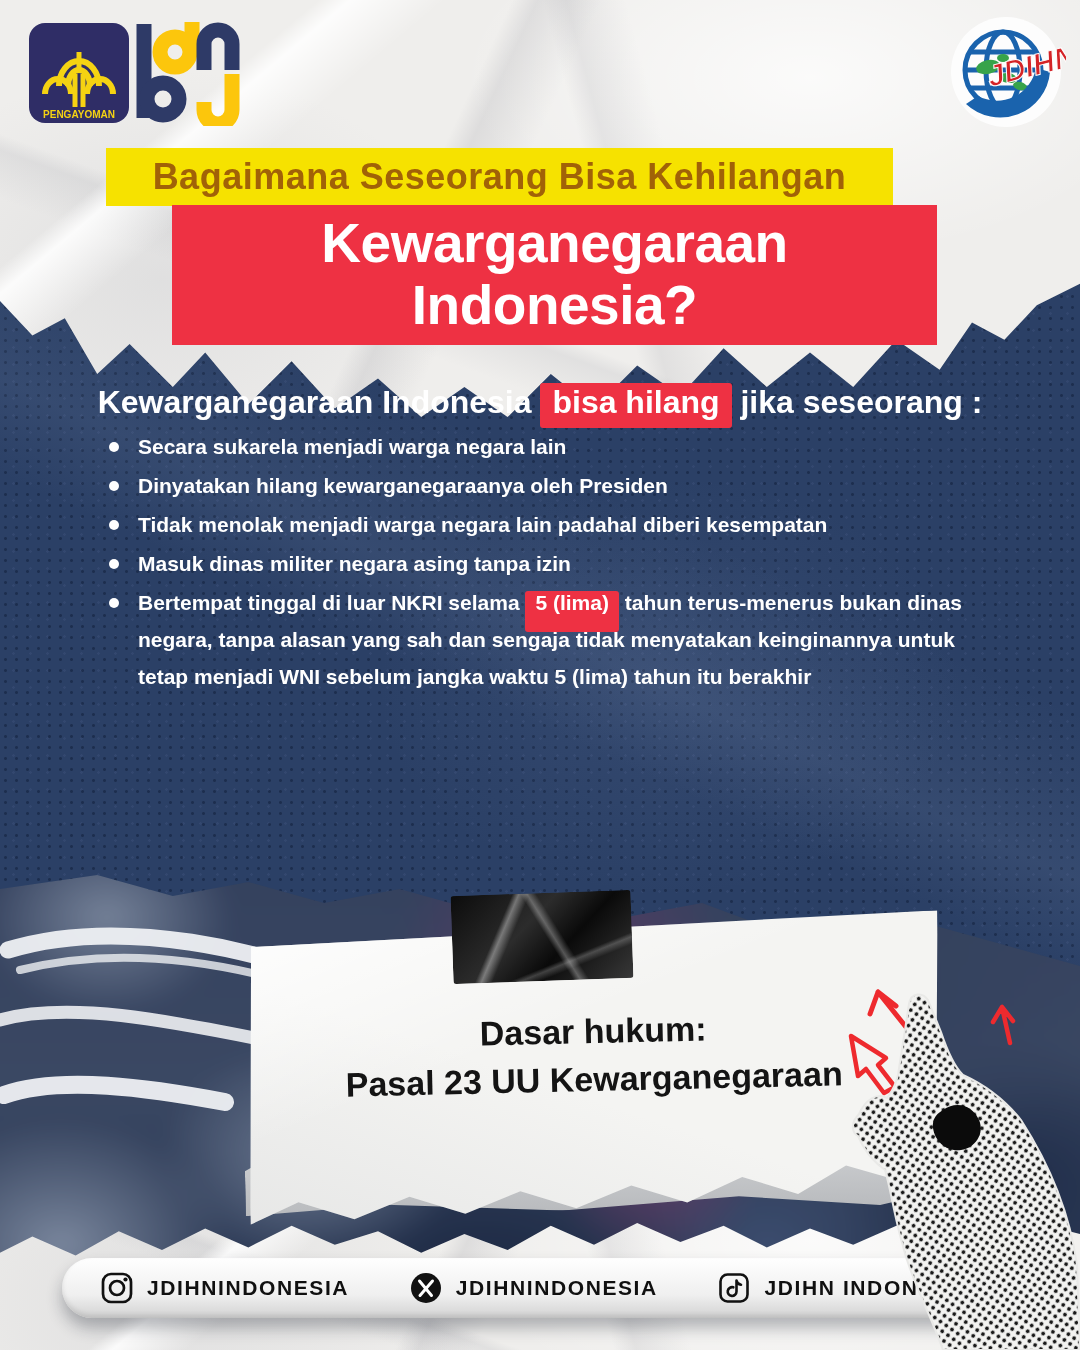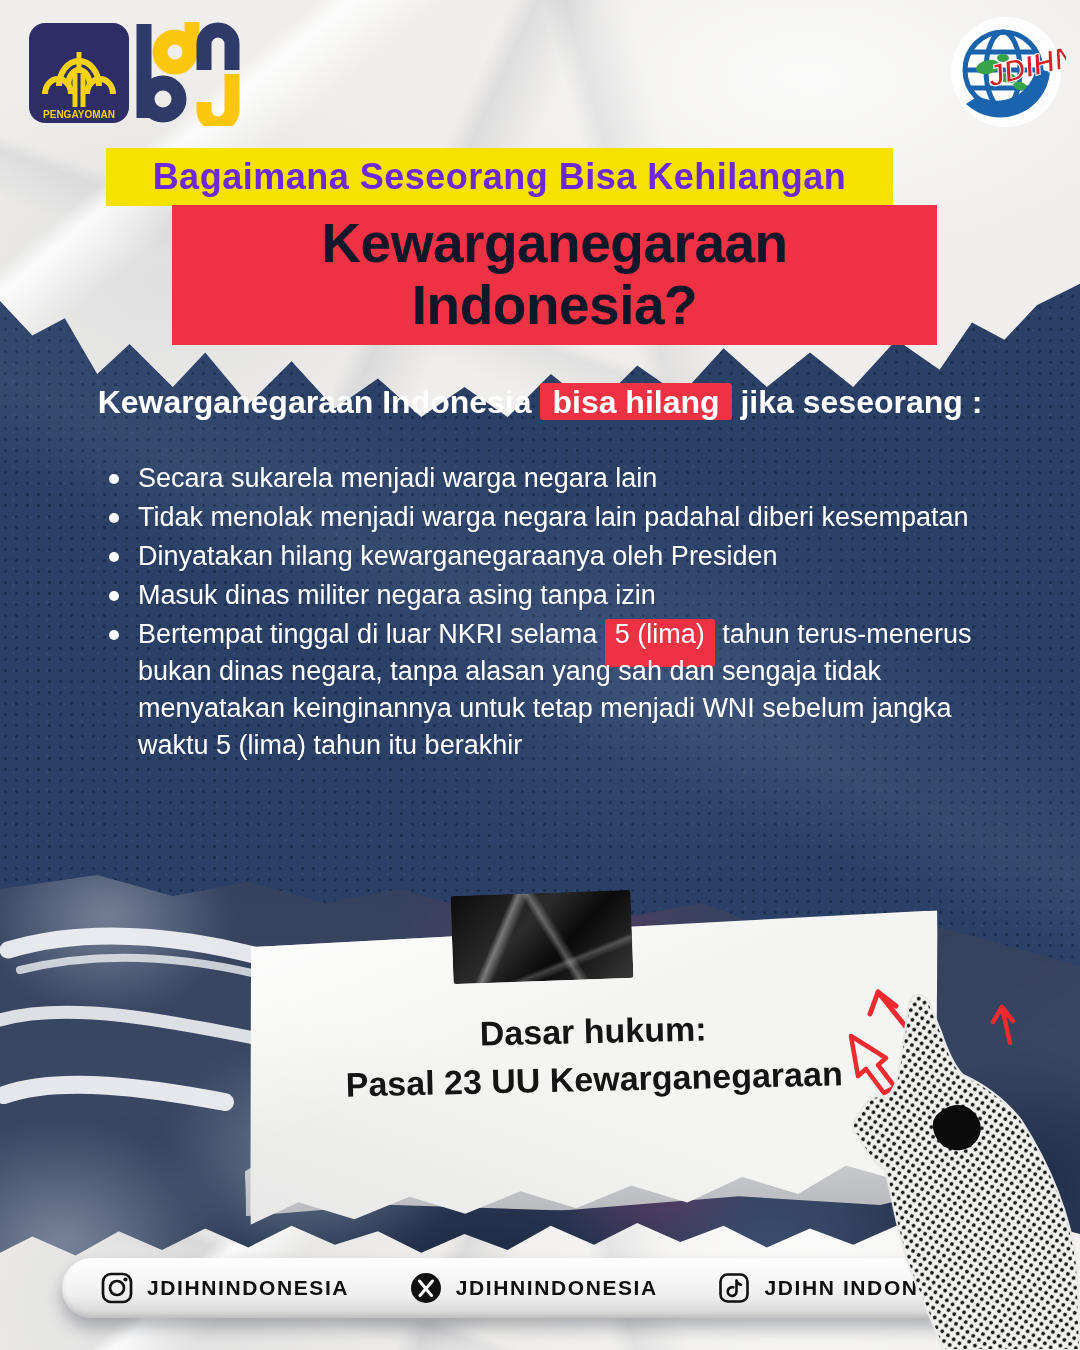--- a/index.html
+++ b/index.html
@@ -45,32 +45,32 @@
       radial-gradient(420px 300px at 15% 65%, rgba(170,172,180,.22), transparent 70%); }
   .paper-top { position:absolute; left:0; top:0; width:1080px; height:430px; z-index:3;
     filter:drop-shadow(0 7px 7px rgba(10,16,30,.35));
     clip-path:polygon(0 0,100% 0,100% 66%,96% 71%,93% 79%,90% 75%,87% 86%,83% 79%,79% 90%,75% 82%,71% 90%,67% 81%,63% 92%,59% 85%,55% 95%,51% 87%,47% 97%,43% 90%,39% 97%,35% 88%,31% 95%,27% 84%,23% 94%,19% 82%,16% 90%,12% 80%,9% 87%,6% 74%,3% 78%,0 70%); }
   .paper-bottom { position:absolute; left:0; top:1215px; width:1080px; height:135px; z-index:8;
     filter:drop-shadow(0 -5px 6px rgba(10,16,30,.35));
     clip-path:polygon(0 28%,3% 16%,7% 30%,11% 12%,15% 26%,19% 10%,23% 24%,27% 8%,31% 22%,35% 12%,39% 28%,43% 14%,47% 26%,51% 8%,55% 22%,59% 6%,63% 20%,67% 8%,71% 24%,75% 10%,79% 22%,83% 8%,87% 18%,91% 6%,94% 16%,97% 8%,100% 14%,100% 100%,0 100%); }
 
   
   .kicker { position:absolute; left:106px; top:148px; width:787px; height:58px; z-index:4;
-    background:#f6e200; color:#6d28d9; font-weight:bold; font-size:36px; letter-spacing:.5px;
+    background:#f6e200; color:#a16207; font-weight:bold; font-size:36px; letter-spacing:.5px;
     display:flex; align-items:center; justify-content:center; white-space:nowrap; }
   .title-box { position:absolute; left:172px; top:205px; width:765px; height:140px; z-index:4;
-    background:#ee3143; color:#0f172a; display:flex; align-items:center; justify-content:center; text-align:center; }
+    background:#ee3143; color:#ffffff; display:flex; align-items:center; justify-content:center; text-align:center; }
   .title-box .t { font-weight:bold; font-size:55px; line-height:1.12; letter-spacing:-.5px; width:640px; }
 
   
   .intro { position:absolute; left:0; top:384px; width:1080px; z-index:4; text-align:center;
     color:#fff; font-weight:bold; font-size:32px; }
-  .hl { background:#ee3143; padding:1px 12px 0; border-radius:3px; box-decoration-break:clone; }
-  .bullets { position:absolute; left:100px; top:460px; width:905px; z-index:4; list-style:none;
-    color:#fff; font-weight:normal; font-size:27px; line-height:37px; }
+  .hl { background:#ee3143; padding:1px 12px 8px; border-radius:3px; box-decoration-break:clone; }
+  .bullets { position:absolute; left:100px; top:428px; width:905px; z-index:4; list-style:none;
+    color:#fff; font-weight:bold; font-size:21px; line-height:37px; }
   .bullets li { position:relative; padding-left:38px; margin-bottom:2px; }
   .bullets li::before { content:""; position:absolute; left:9px; top:14px; width:10px; height:10px; border-radius:50%; background:#fff; }
   .bullets .hl { padding:0 10px 18px; }
 
   
   .strokes { position:absolute; left:0; top:890px; z-index:4; }
 
   
   .gray-torn { position:absolute; left:245px; top:1135px; width:705px; height:75px; z-index:5;
     background:linear-gradient(#d2d4d6,#b9bbbe); transform:rotate(-1deg);
@@ -175,22 +175,22 @@
   </div>
 
   <div class="intro">
     <span>Kewarganegaraan Indonesia</span>
     <span class="hl">bisa hilang</span>
     <span>jika seseorang :</span>
   </div>
 
   <ul class="bullets">
     <li><span>Secara sukarela menjadi warga negara lain</span></li>
+    <li><span>Dinyatakan hilang kewarganegaraanya oleh Presiden</span></li>
     <li><span>Tidak menolak menjadi warga negara lain padahal diberi kesempatan</span></li>
-    <li><span>Dinyatakan hilang kewarganegaraanya oleh Presiden</span></li>
     <li><span>Masuk dinas militer negara asing tanpa izin</span></li>
     <li>
       <span>Bertempat tinggal di luar NKRI selama</span>
       <span class="hl">5 (lima)</span>
       <span>tahun terus-menerus bukan dinas negara, tanpa alasan yang sah dan sengaja tidak menyatakan keinginannya untuk tetap menjadi WNI sebelum jangka waktu 5 (lima) tahun itu berakhir</span>
     </li>
   </ul>
 
   <svg class="strokes" width="560" height="240" viewBox="0 0 560 240">
     <g stroke="#eef0f3" fill="none" stroke-linecap="round">

